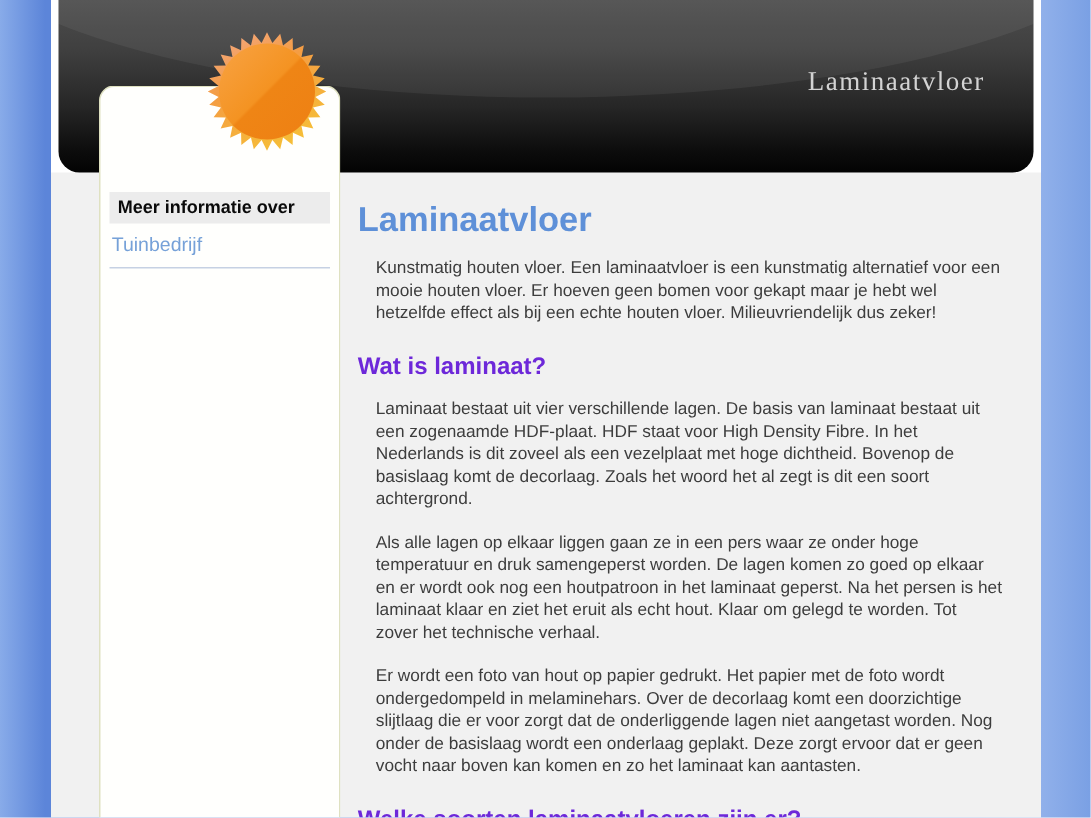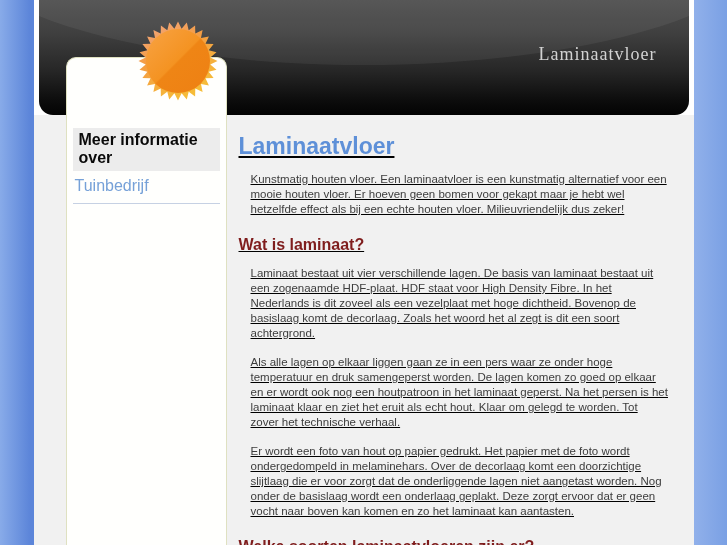--- a/index.html
+++ b/index.html
@@ -8,21 +8,20 @@
     font-family: "Liberation Sans", sans-serif;
     background: linear-gradient(90deg, #88abe9 0px, #5c85d9 30px, #5c85d9 50%, #93b2eb 95%, #7aa0e4 100%);
   }
   .page {
     position:relative;
     width:660px;
     height:545px;
     margin:0 auto;
     background:#ffffff;
     overflow:hidden;
-    text-decoration:underline;
   }
   
   .header {
     position:relative;
     height:115px;
     margin:0 5px;
     background: linear-gradient(180deg, #4d4d4d 0%, #404040 28%, #262626 62%, #0c0c0c 88%, #030303 100%);
     border-radius:0 0 14px 14px;
     overflow:hidden;
     z-index:1;
@@ -62,33 +61,33 @@
     border:1px solid #dfe1c1;
     border-bottom:none;
     border-radius:10px 10px 0 0;
     z-index:2;
     padding-top:70px;
   }
   .menu-header {
     margin:0 6px;
     background:#ececec;
     padding:3px 6px 4px;
-    font-size:16px;
+    font-size:12px;
     font-weight:bold;
     color:#0a0a0a;
   }
   .menu-links {
     margin:0 6px;
     border-bottom:1px solid #c6d1e3;
     padding:5px 0 7px;
   }
   .menu-link {
     display:block;
     padding:1px 2px;
-    font-size:16px;
+    font-size:13px;
     color:#76a1d8;
     text-decoration:none;
     cursor:pointer;
   }
   
   .badge {
     position:absolute;
     left:104px;
     top:21px;
     width:80px;
@@ -105,21 +104,21 @@
   }
   .content h1 {
     font-size:23px;
     font-weight:bold;
     color:#5e90d8;
     margin:0 0 12px;
   }
   .content h2 {
     font-size:16px;
     font-weight:bold;
-    color:#7f1d1d;
+    color:#6d28d9;
     margin:19px 0 12px;
   }
   .content p {
     font-size:11.5px;
     line-height:15px;
     color:#3d3d3d;
     margin:0 12px 14px;
   }
 </style>
 </head>

